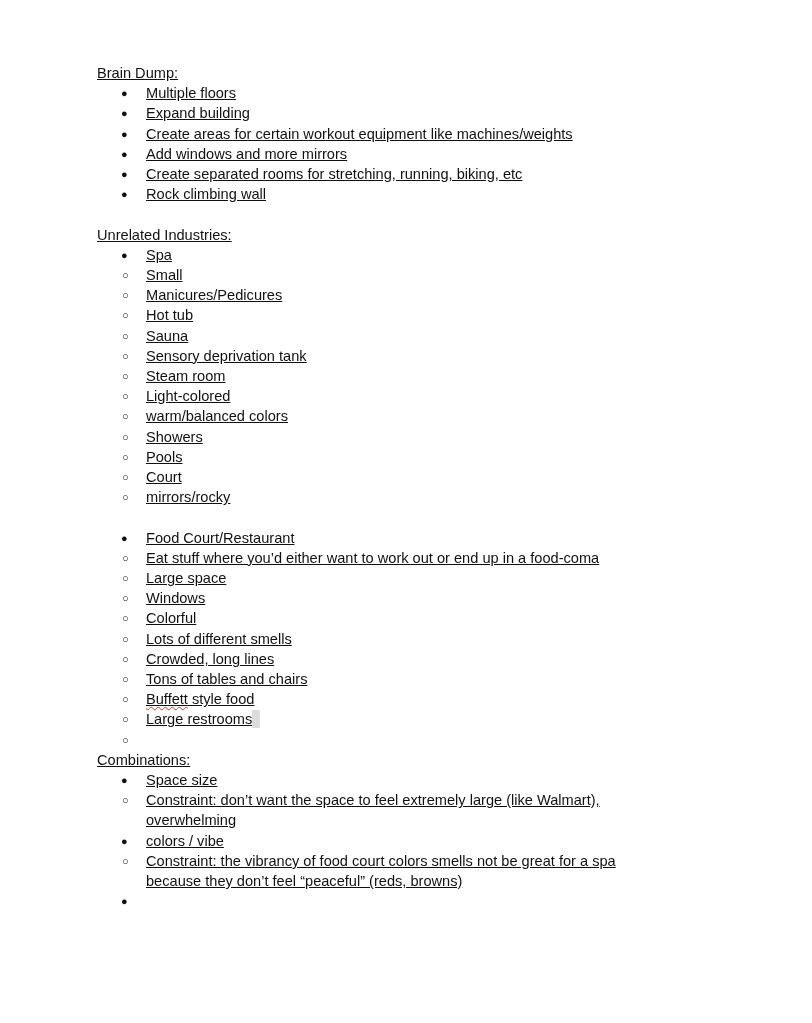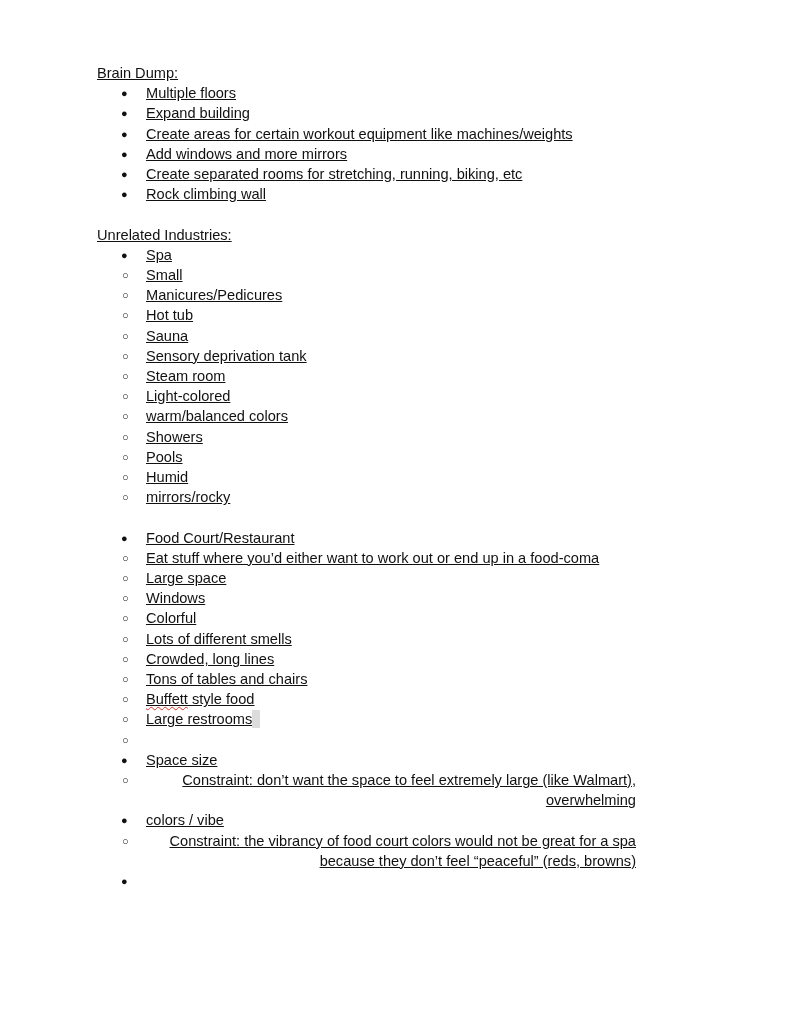--- a/index.html
+++ b/index.html
@@ -12,21 +12,21 @@
   li { position:relative; line-height:20.2px; }
   .l1 > li { padding-left:49px; }
   .l1 > li > .bullet { position:absolute; left:24px; top:0; font-size:11px; }
   .l2 > li { padding-left:0; }
   .l2 { margin-left:49px; }
   .l2 > li { padding-left:49px; margin-left:0; }
   .l2 > li > .bullet { position:absolute; left:25px; top:0; font-size:11px; }
   .l2wrap { margin-left:-49px; }
   .spell { text-decoration:underline wavy #d93025; text-decoration-thickness:1px; text-underline-offset:2px; }
   .cursor-block { display:inline-block; width:8px; height:18px; background:#dcdcdc; vertical-align:-4px; }
-  .wrap-text { display:block; max-width:490px;text-align:right; }
+  .wrap-text { display:block; max-width:490px; }
 </style>
 </head>
 <body>
 
 <div class="page">
 
   <div class="heading">Brain Dump:</div>
   <ul class="l1">
     <li><span class="bullet">●</span><span>Multiple floors</span></li>
     <li><span class="bullet">●</span><span>Expand building</span></li>
@@ -44,21 +44,21 @@
         <li><span class="bullet">○</span><span>Small</span></li>
         <li><span class="bullet">○</span><span>Manicures/Pedicures</span></li>
         <li><span class="bullet">○</span><span>Hot tub</span></li>
         <li><span class="bullet">○</span><span>Sauna</span></li>
         <li><span class="bullet">○</span><span>Sensory deprivation tank</span></li>
         <li><span class="bullet">○</span><span>Steam room</span></li>
         <li><span class="bullet">○</span><span>Light-colored</span></li>
         <li><span class="bullet">○</span><span>warm/balanced colors</span></li>
         <li><span class="bullet">○</span><span>Showers</span></li>
         <li><span class="bullet">○</span><span>Pools</span></li>
-        <li><span class="bullet">○</span><span>Humid</span></li>
+        <li><span class="bullet">○</span><span>Court</span></li>
         <li><span class="bullet">○</span><span>mirrors/rocky</span></li>
       </ul>
       <div class="gap" style="margin-left:-49px"></div>
     </li>
     <li><span class="bullet">●</span><span>Food Court/Restaurant</span>
       <ul class="l2 l2wrap">
         <li><span class="bullet">○</span><span style="white-space:nowrap">Eat stuff where you’d either want to work out or end up in a food-coma</span></li>
         <li><span class="bullet">○</span><span>Large space</span></li>
         <li><span class="bullet">○</span><span>Windows</span></li>
         <li><span class="bullet">○</span><span>Colorful</span></li>
@@ -66,32 +66,33 @@
         <li><span class="bullet">○</span><span>Crowded, long lines</span></li>
         <li><span class="bullet">○</span><span>Tons of tables and chairs</span></li>
         <li><span class="bullet">○</span><span class="spell">Buffett</span><span> style food</span></li>
         <li><span class="bullet">○</span><span>Large restrooms</span><span class="cursor-block"></span></li>
         <li><span class="bullet">○</span></li>
       </ul>
     </li>
   </ul>
   <div class="gap"></div>
 
+  <div class="heading">Combinations:</div>
   <ul class="l1">
     <li><span class="bullet">●</span><span>Space size</span>
       <ul class="l2 l2wrap">
         <li>
             <span class="bullet">○</span>
             <span class="wrap-text">Constraint: don’t want the space to feel extremely large (like Walmart), overwhelming</span>
           </li>
       </ul>
     </li>
     <li><span class="bullet">●</span><span>colors / vibe</span>
       <ul class="l2 l2wrap">
         <li>
             <span class="bullet">○</span>
-            <span class="wrap-text">Constraint: the vibrancy of food court colors would not be great for a spa because they don’t feel “peaceful” (reds, browns)</span>
+            <span class="wrap-text">Constraint: the vibrancy of food court colors smells not be great for a spa because they don’t feel “peaceful” (reds, browns)</span>
           </li>
       </ul>
     </li>
     <li><span class="bullet">●</span></li>
   </ul>
 </div>
 
 </body></html>

